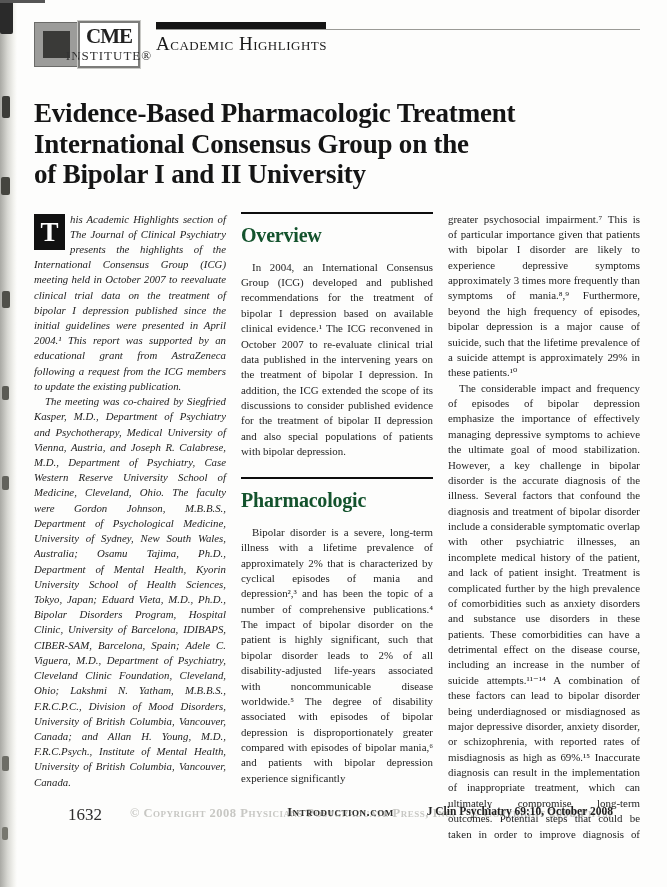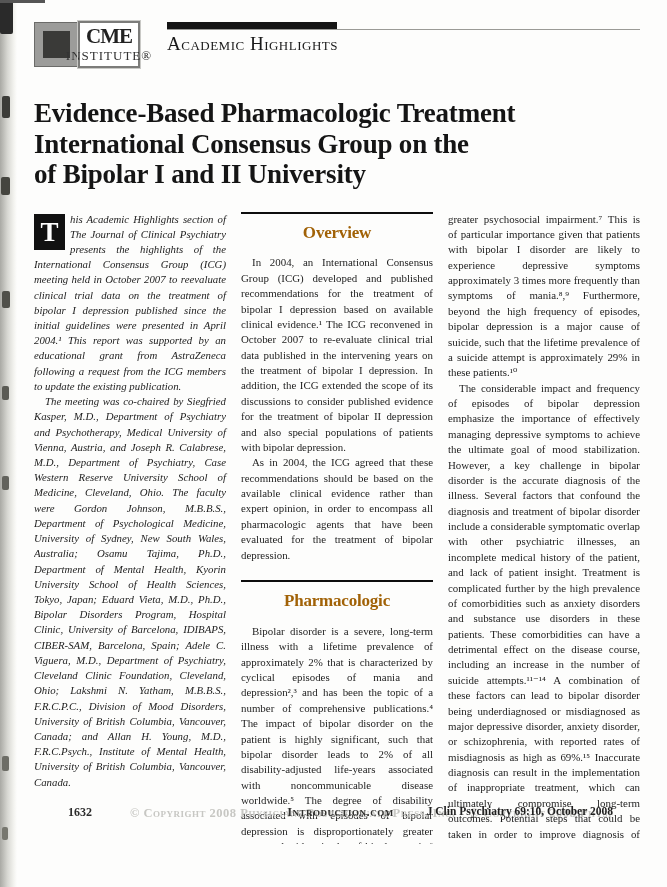--- a/index.html
+++ b/index.html
@@ -29,21 +29,21 @@
   .header { display:flex; align-items:flex-start; }
   .logo { display:flex; flex:none; }
   .logo-sq-outer { width:45px; height:45px; background:#9c9c9a; border:1px solid #6b6b69;
      display:flex; align-items:center; justify-content:center; }
   .logo-sq-inner { width:27px; height:27px; background:#3a3a38; }
   .logo-text-box { width:62px; height:47px; margin-left:-1px; margin-top:-1px; background:#fff;
      border:2px solid #7c7c7a; outline:1px solid #c9c9c6;
      display:flex; flex-direction:column; align-items:center; justify-content:center; }
   .logo-cme { font-weight:bold; font-size:21px; letter-spacing:-1px; color:#222; line-height:1; }
   .logo-inst { font-size:13px; letter-spacing:1px; color:#333; margin-top:1px; }
-  .banner { flex:1; margin-left:27px; }
+  .banner { flex:1; margin-left:16px; }
   .banner-bar-row { position:relative; height:8px; border-bottom:1px solid #9a9a96; }
   .banner-bar { position:absolute; left:0; top:0; width:170px; height:7px; background:#151515; }
   .banner-title { font-variant:small-caps; font-size:19px; letter-spacing:0.5px;
      color:#1a1a1a; padding-top:3px; font-weight:500; }
 
   
   .article-title { margin-top:30px; font-weight:bold; font-size:27px; line-height:1.13;
      letter-spacing:-0.2px; color:#151515; }
 
   
@@ -53,30 +53,30 @@
   .editorial { font-style:italic; font-size:10.8px; line-height:1.41; color:#222; }
   .editorial p { text-indent:11px; }
   .editorial p.first { text-indent:0; }
   .dropcap { float:left; width:31px; height:36px; background:#111; color:#fff;
      font-style:normal; font-weight:bold; font-size:27px; line-height:36px; text-align:center;
      margin:2px 5px 1px 0; }
 
   .bodytext { font-size:10.9px; line-height:1.41; color:#1d1d1d; }
   .bodytext p { text-indent:11px; }
   .section-rule { border-top:2.5px solid #0d0d0d; margin-bottom:7px; }
-  .section-heading { font-weight:bold; font-size:17px; letter-spacing:-0.2px; color:#a16207;
-     margin-bottom:11px; text-align:center; }
+  .section-heading { font-weight:bold; font-size:20px; letter-spacing:-0.2px; color:#14532d;
+     margin-bottom:11px; text-align:left; }
   .section-gap { margin-top:17px; }
 
   
   .footer { position:absolute; left:34px; right:27px; bottom:22px; height:17px; }
   .wm { position:absolute; left:62px; right:0; top:1px; overflow:hidden; white-space:nowrap;
      font-variant:small-caps; font-weight:bold; font-size:12.5px; color:#c7c7c3; letter-spacing:0.5px; }
   .wm span { margin-right:14px; }
-  .page-num { position:absolute; left:0; top:0; font-weight:bold; font-size:12px; color:#2d2d2d; }
+  .page-num { position:absolute; left:0; top:0; font-weight:normal; font-size:17px; color:#2d2d2d; }
   .site { position:absolute; left:50%; transform:translateX(-50%); top:0;
      font-variant:small-caps; font-weight:bold; font-size:12.5px; letter-spacing:0.5px; color:#2f2f2d; }
   .journal { position:absolute; right:0; top:0; font-weight:bold; font-size:11.5px; color:#1f1f1f; }
 </style>
 </head>
 <body>
 
 <div class="page">
 
   <div class="edge-strip"></div>
@@ -121,21 +121,20 @@
       <div class="col editorial">
         <p class="first"><span class="dropcap">T</span><span>his Academic Highlights section of The Journal of Clinical Psychiatry presents the highlights of the International Consensus Group (ICG) meeting held in October 2007 to reevaluate clinical trial data on the treatment of bipolar I depression published since the initial guidelines were presented in April 2004.¹ This report was supported by an educational grant from AstraZeneca following a request from the ICG members to update the existing publication.</span></p>
         <p>The meeting was co-chaired by Siegfried Kasper, M.D., Department of Psychiatry and Psychotherapy, Medical University of Vienna, Austria, and Joseph R. Calabrese, M.D., Department of Psychiatry, Case Western Reserve University School of Medicine, Cleveland, Ohio. The faculty were Gordon Johnson, M.B.B.S., Department of Psychological Medicine, University of Sydney, New South Wales, Australia; Osamu Tajima, Ph.D., Department of Mental Health, Kyorin University School of Health Sciences, Tokyo, Japan; Eduard Vieta, M.D., Ph.D., Bipolar Disorders Program, Hospital Clinic, University of Barcelona, IDIBAPS, CIBER-SAM, Barcelona, Spain; Adele C. Viguera, M.D., Department of Psychiatry, Cleveland Clinic Foundation, Cleveland, Ohio; Lakshmi N. Yatham, M.B.B.S., F.R.C.P.C., Division of Mood Disorders, University of British Columbia, Vancouver, Canada; and Allan H. Young, M.D., F.R.C.Psych., Institute of Mental Health, University of British Columbia, Vancouver, Canada.</p>
 
       </div>
 
       <div class="col bodytext">
         <div class="section-rule"></div>
         <div class="section-heading">Overview</div>
         <p>In 2004, an International Consensus Group (ICG) developed and published recommendations for the treatment of bipolar I depression based on available clinical evidence.¹ The ICG reconvened in October 2007 to re-evaluate clinical trial data published in the intervening years on the treatment of bipolar I depression. In addition, the ICG extended the scope of its discussions to consider published evidence for the treatment of bipolar II depression and also special populations of patients with bipolar depression.</p>
-        <p>As in 2004, the ICG agreed that these recommendations should be based on the available clinical evidence rather than expert opinion, in order to encompass all pharmacologic agents that have been evaluated for the treatment of bipolar depression.</p>
         <div class="section-rule section-gap"></div>
         <div class="section-heading">Pharmacologic</div>
         <p>Bipolar disorder is a severe, long-term illness with a lifetime prevalence of approximately 2% that is characterized by cyclical episodes of mania and depression²,³ and has been the topic of a number of comprehensive publications.⁴ The impact of bipolar disorder on the patient is highly significant, such that bipolar disorder leads to 2% of all disability-adjusted life-years associated with noncommunicable disease worldwide.⁵ The degree of disability associated with episodes of bipolar depression is disproportionately greater compared with episodes of bipolar mania,⁶ and patients with bipolar depression experience significantly</p>
       </div>
 
       <div class="col bodytext">
         <p style="text-indent:0;">greater psychosocial impairment.⁷ This is of particular importance given that patients with bipolar I disorder are likely to experience depressive symptoms approximately 3 times more frequently than symptoms of mania.⁸,⁹ Furthermore, beyond the high frequency of episodes, bipolar depression is a major cause of suicide, such that the lifetime prevalence of a suicide attempt is approximately 29% in these patients.¹⁰</p>
         <p>The considerable impact and frequency of episodes of bipolar depression emphasize the importance of effectively managing depressive symptoms to achieve the ultimate goal of mood stabilization. However, a key challenge in bipolar disorder is the accurate diagnosis of the illness. Several factors that confound the diagnosis and treatment of bipolar disorder include a considerable symptomatic overlap with other psychiatric illnesses, an incomplete medical history of the patient, and lack of patient insight. Treatment is complicated further by the high prevalence of comorbidities such as anxiety disorders and substance use disorders in these patients. These comorbidities can have a detrimental effect on the disease course, including an increase in the number of suicide attempts.¹¹⁻¹⁴ A combination of these factors can lead to bipolar disorder being underdiagnosed or misdiagnosed as major depressive disorder, anxiety disorder, or schizophrenia, with reported rates of misdiagnosis as high as 69%.¹⁵ Inaccurate diagnosis can result in the implementation of inappropriate treatment, which can ultimately compromise long-term outcomes. Potential steps that could be taken in order to improve diagnosis of bipolar disorder</p>
       </div>
 

